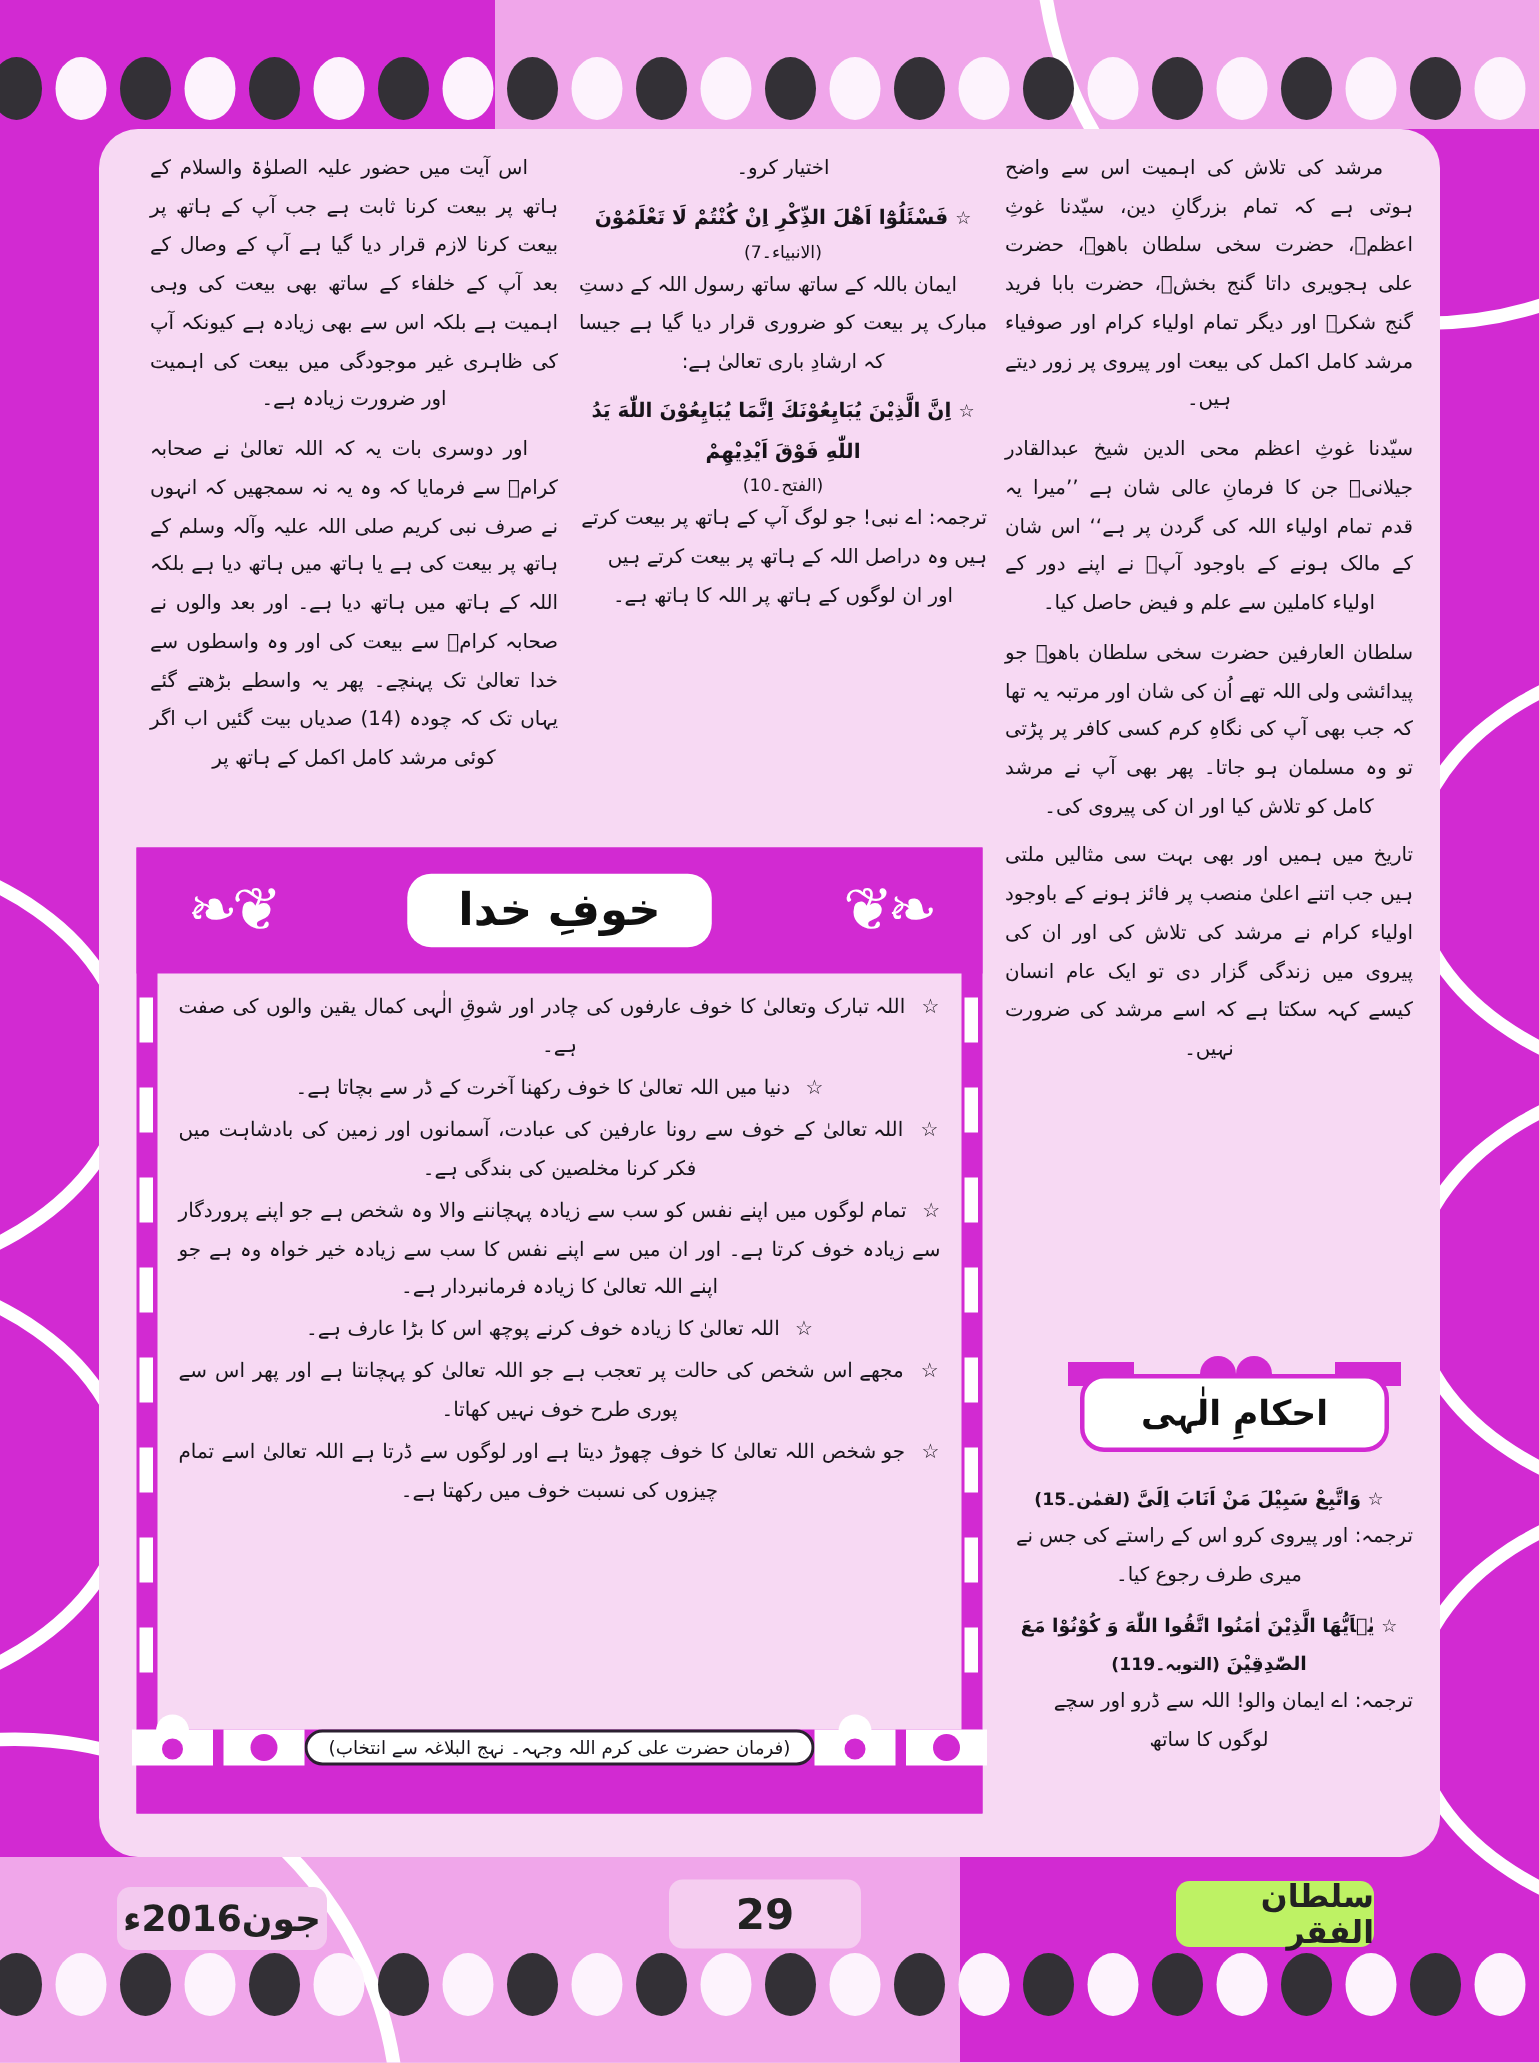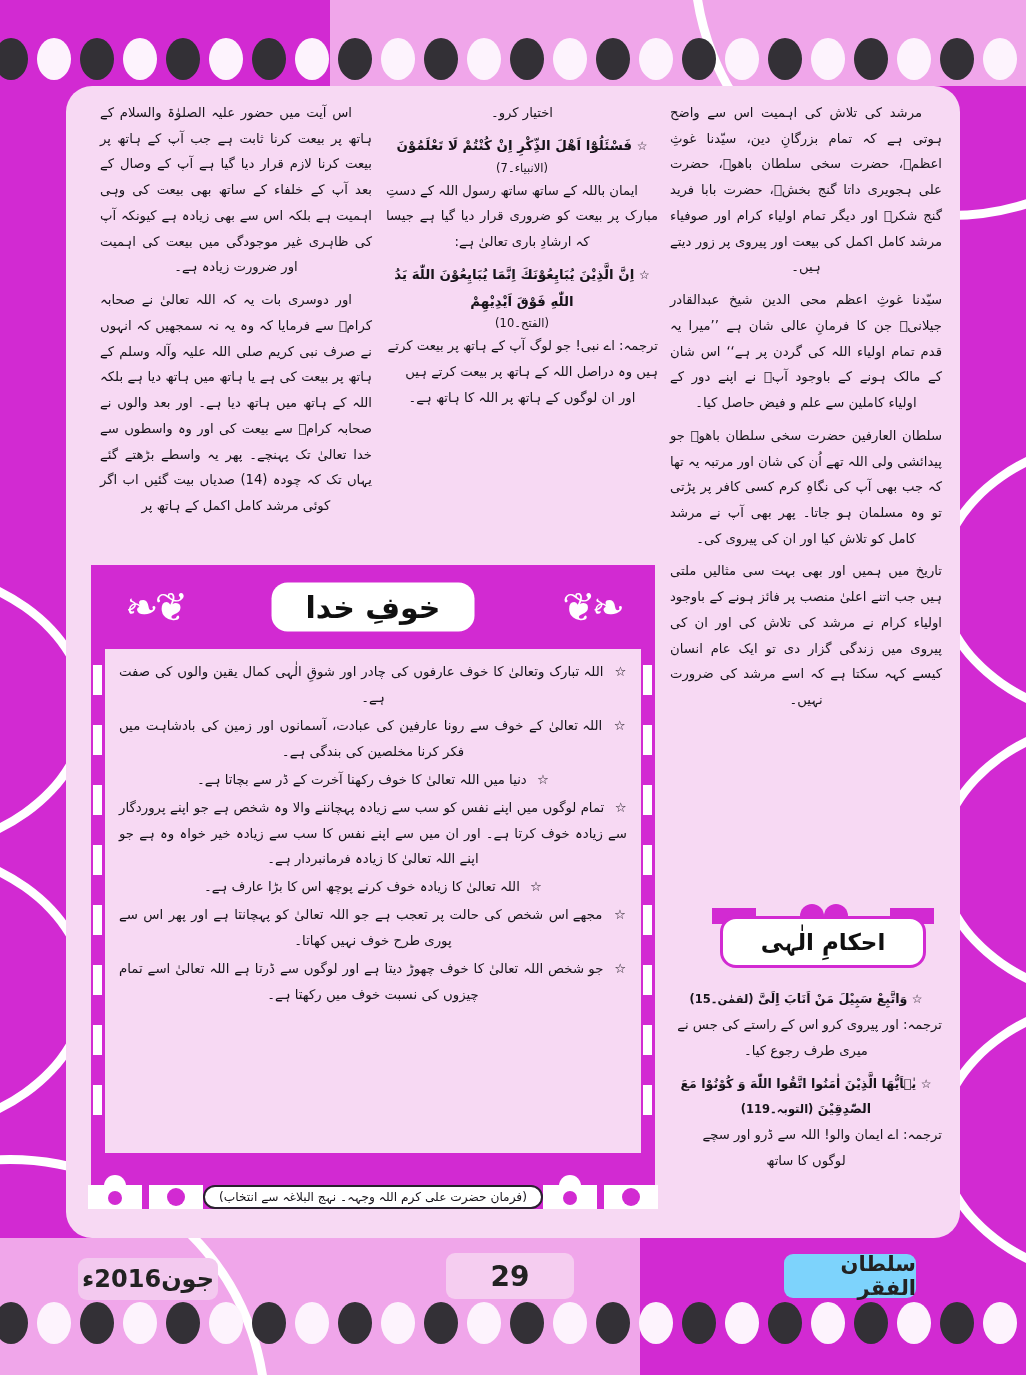--- a/index.html
+++ b/index.html
@@ -79,21 +79,21 @@
   .panel-body li .s{margin-left:6px;}
 
   
   .ticks{position:absolute;top:84px;bottom:52px;width:14px;}
   .ticks.l{left:0;}
   .ticks.r{right:0;}
   .tick{position:absolute;width:9px;height:30px;background:#ffffff;left:2px;}
 
   .panel-foot{
     position:absolute;left:0;right:0;bottom:0;height:56px;background:#d22ad2;
-    display:flex;align-items:flex-end;justify-content:center;
+    display:flex;align-items:flex-start;justify-content:center;
   }
   .foot-orn{display:flex;align-items:center;gap:7px;}
   .fo-box{width:54px;height:24px;background:#ffffff;position:relative;}
   .fo-box::after{content:"";position:absolute;left:50%;top:50%;
     transform:translate(-50%,-50%);width:18px;height:18px;border-radius:50%;
     background:#d22ad2;}
   .fo-box.dome{background:#ffffff;border-radius:0;}
   .fo-box.dome::before{content:"";position:absolute;left:50%;top:-10px;
     transform:translateX(-50%);width:22px;height:22px;border-radius:50%;
     background:#ffffff;}
@@ -119,21 +119,21 @@
   
   .chip{
     position:absolute;background:#f3c9ef;border-radius:9px;
     display:flex;align-items:center;justify-content:center;
     color:#222;direction:rtl;
   }
   .chip-date{left:78px;top:1258px;width:140px;height:42px;font-size:24px;font-weight:bold;}
   .chip-page{left:446px;top:1253px;width:128px;height:46px;font-size:28px;font-weight:bold;
              background:#f5cdf0;}
   .chip-logo{left:784px;top:1254px;width:132px;height:44px;font-size:21px;font-weight:bold;
-             background:#7dd3fc;}
+             background:#bef264;}
 </style>
 </head>
 <body>
 
 <div class="frame">
 
   <div class="pale-wedge" style="left:330px;top:0;width:700px;height:86px;"></div>
   <div class="pale-wedge" style="left:0px;top:1238px;width:640px;height:137px;"></div>
 
   <div class="arc" style="left:690px;top:-300px;width:520px;height:520px;"></div>
@@ -263,25 +263,25 @@
     </div>
 
     <div class="panel-body">
       <ul>
         <li>
           <span class="s">☆</span>
           <span>اللہ تبارک وتعالیٰ کا خوف عارفوں کی چادر اور شوقِ الٰہی کمال یقین والوں کی صفت ہے۔</span>
         </li>
         <li>
           <span class="s">☆</span>
+          <span>دنیا میں اللہ تعالیٰ کا خوف رکھنا آخرت کے ڈر سے بچاتا ہے۔</span>
+        </li>
+        <li>
+          <span class="s">☆</span>
           <span>اللہ تعالیٰ کے خوف سے رونا عارفین کی عبادت، آسمانوں اور زمین کی بادشاہت میں فکر کرنا مخلصین کی بندگی ہے۔</span>
-        </li>
-        <li>
-          <span class="s">☆</span>
-          <span>دنیا میں اللہ تعالیٰ کا خوف رکھنا آخرت کے ڈر سے بچاتا ہے۔</span>
         </li>
         <li>
           <span class="s">☆</span>
           <span>تمام لوگوں میں اپنے نفس کو سب سے زیادہ پہچاننے والا وہ شخص ہے جو اپنے پروردگار سے زیادہ خوف کرتا ہے۔ اور ان میں سے اپنے نفس کا سب سے زیادہ خیر خواہ وہ ہے جو اپنے اللہ تعالیٰ کا زیادہ فرمانبردار ہے۔</span>
         </li>
         <li>
           <span class="s">☆</span>
           <span>اللہ تعالیٰ کا زیادہ خوف کرنے پوچھ اس کا بڑا عارف ہے۔</span>
         </li>
         <li>

